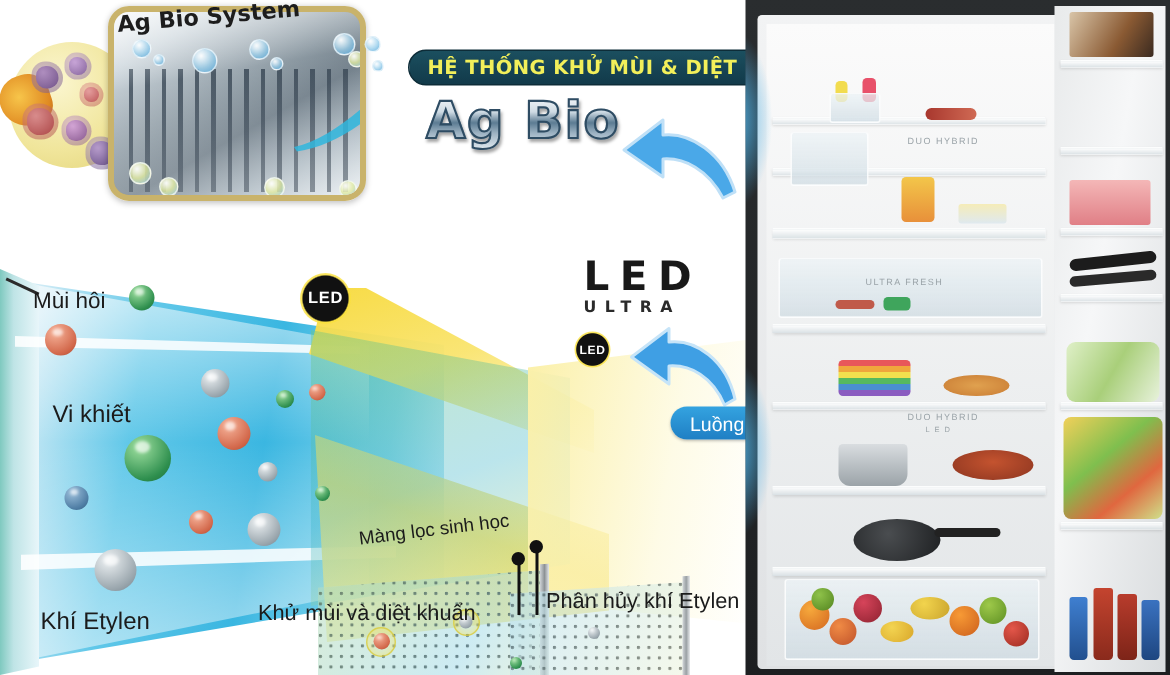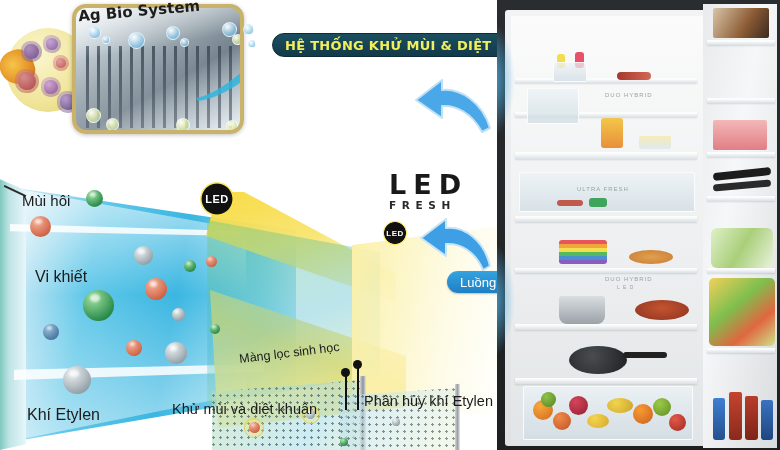--- a/index.html
+++ b/index.html
@@ -296,21 +296,21 @@
 
   <div class="led-badge" style="left:200px;top:182px;width:34px;height:34px;font-size:11px;">
     <span>LED</span>
   </div>
   <div class="led-badge" style="left:383px;top:221px;width:24px;height:24px;font-size:8px;">
     <span>LED</span>
   </div>
 
   <div class="ledlogo">
     <div class="l1">LED</div>
-    <div class="l2">FRESH</div>
+    <div class="l2">ULTRA</div>
   </div>
 
   <div class="germball"></div>
   <div class="corn"></div>
   <div class="germ" style="left:24px;top:44px;width:15px;height:15px;background:radial-gradient(circle at 35% 32%,#b08fc0,#6a4b82);"></div>
   <div class="germ" style="left:46px;top:38px;width:12px;height:12px;background:radial-gradient(circle at 35% 32%,#c9a6d8,#7b5a93);"></div>
   <div class="germ" style="left:18px;top:72px;width:18px;height:18px;background:radial-gradient(circle at 35% 32%,#d98d8d,#a83f3f);"></div>
   <div class="germ" style="left:44px;top:80px;width:14px;height:14px;background:radial-gradient(circle at 35% 32%,#d4a6d6,#7e4f86);"></div>
   <div class="germ" style="left:56px;top:58px;width:10px;height:10px;background:radial-gradient(circle at 35% 32%,#e6a0a0,#b64a4a);"></div>
   <div class="germ" style="left:60px;top:94px;width:16px;height:16px;background:radial-gradient(circle at 35% 32%,#b79ccb,#5f4780);"></div>
@@ -334,20 +334,21 @@
     <div class="bub bub-y" style="left:100px;top:110px;width:14px;height:14px;"></div>
     <div class="bub bub-y" style="left:150px;top:112px;width:12px;height:12px;"></div>
   </div>
   <div class="bub" style="left:243px;top:24px;width:11px;height:11px;"></div>
   <div class="bub" style="left:248px;top:40px;width:8px;height:8px;"></div>
   <div class="ag-title">Ag Bio System</div>
 
   <div class="banner">
     <span>HỆ THỐNG KHỬ MÙI &amp; DIỆT KHUẨN</span>
   </div>
+  <div class="agbio-word">Ag Bio</div>
 
   <svg class="bluearrow" style="left:412px;top:78px;width:80px;height:58px;" viewBox="0 0 80 58">
     <path d="M78 50 C70 24, 48 10, 30 12 L30 2 L4 22 L30 40 L30 28 C44 27, 60 35, 70 54 Z" fill="#4aa8e8" stroke="#bfe0f7" stroke-width="2" stroke-linejoin="round"></path>
   </svg>
 
   <svg class="bluearrow" style="left:418px;top:218px;width:74px;height:54px;" viewBox="0 0 74 54">
     <path d="M72 48 C66 22, 46 8, 28 10 L28 1 L3 20 L28 38 L28 26 C42 25, 57 33, 65 52 Z" fill="#3f9fe4" stroke="#c6e4f8" stroke-width="2" stroke-linejoin="round"></path>
   </svg>
 
   <div class="pill">

